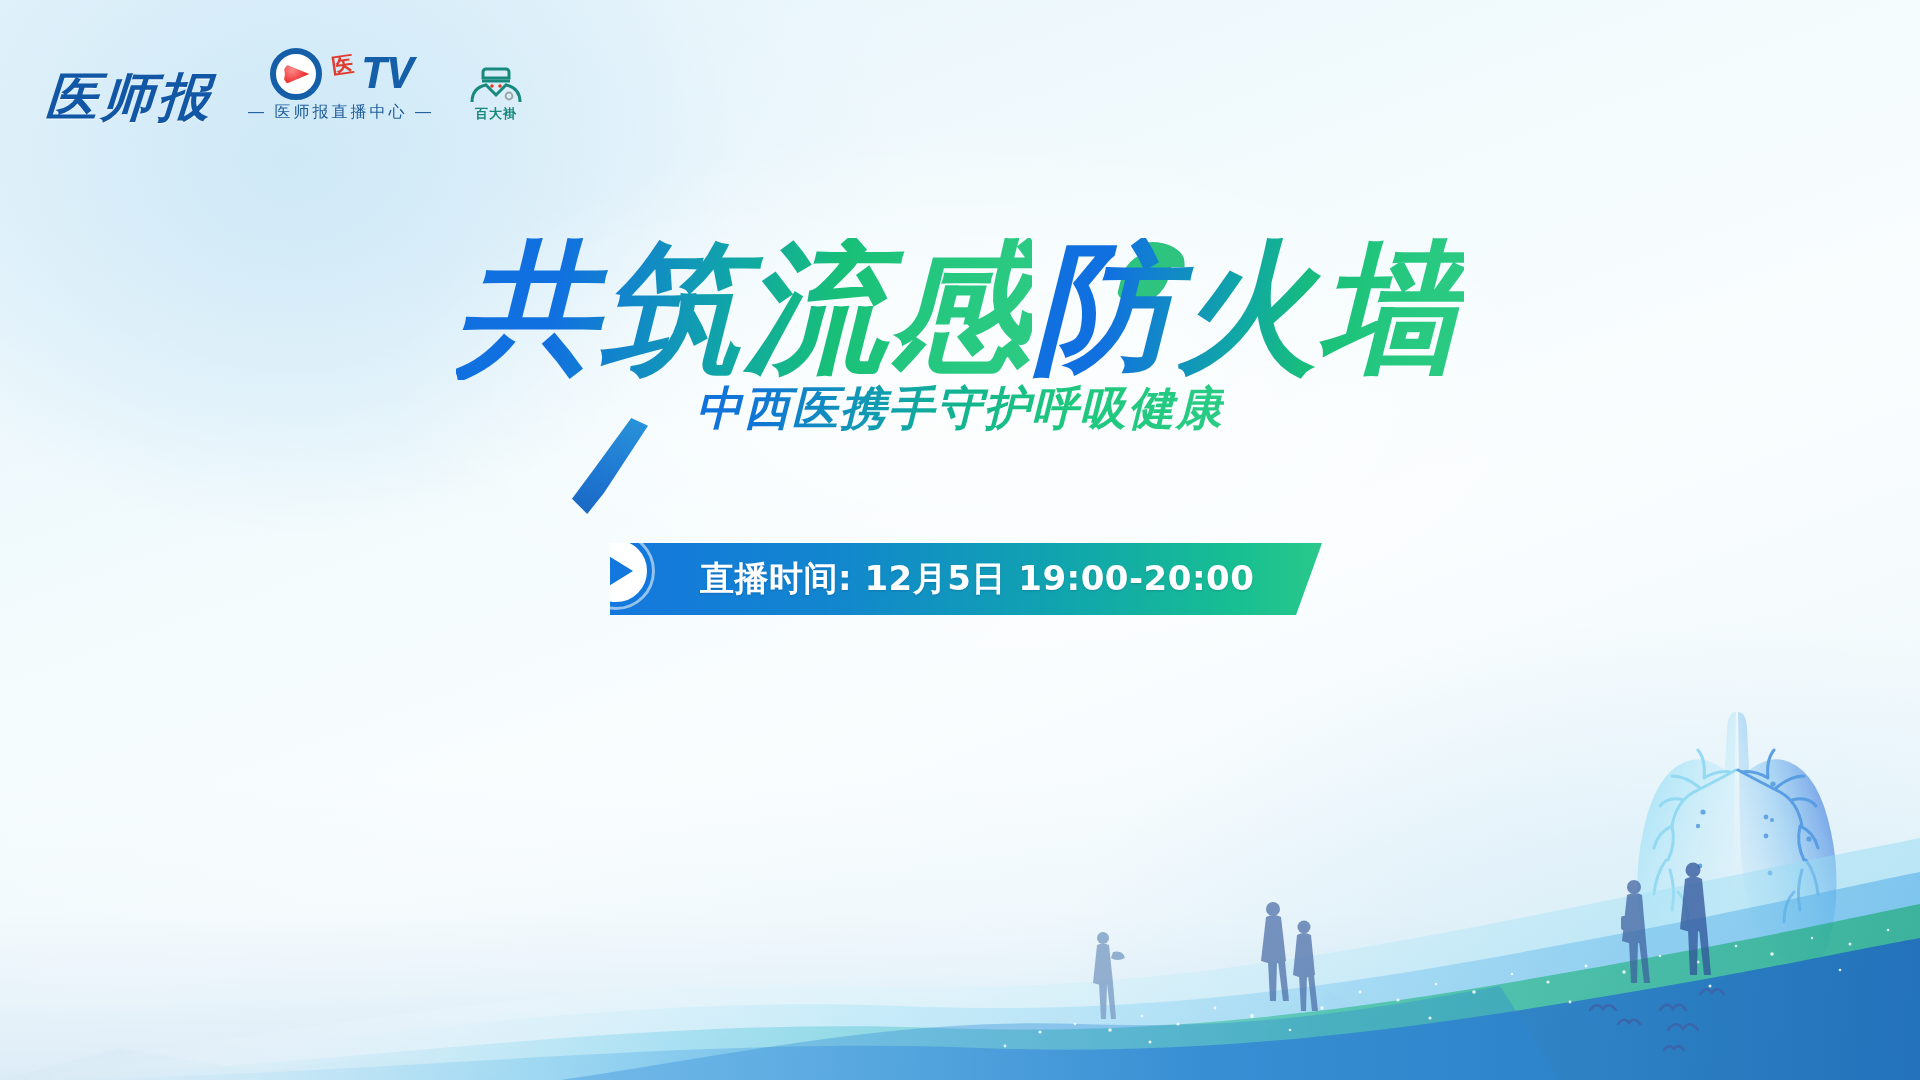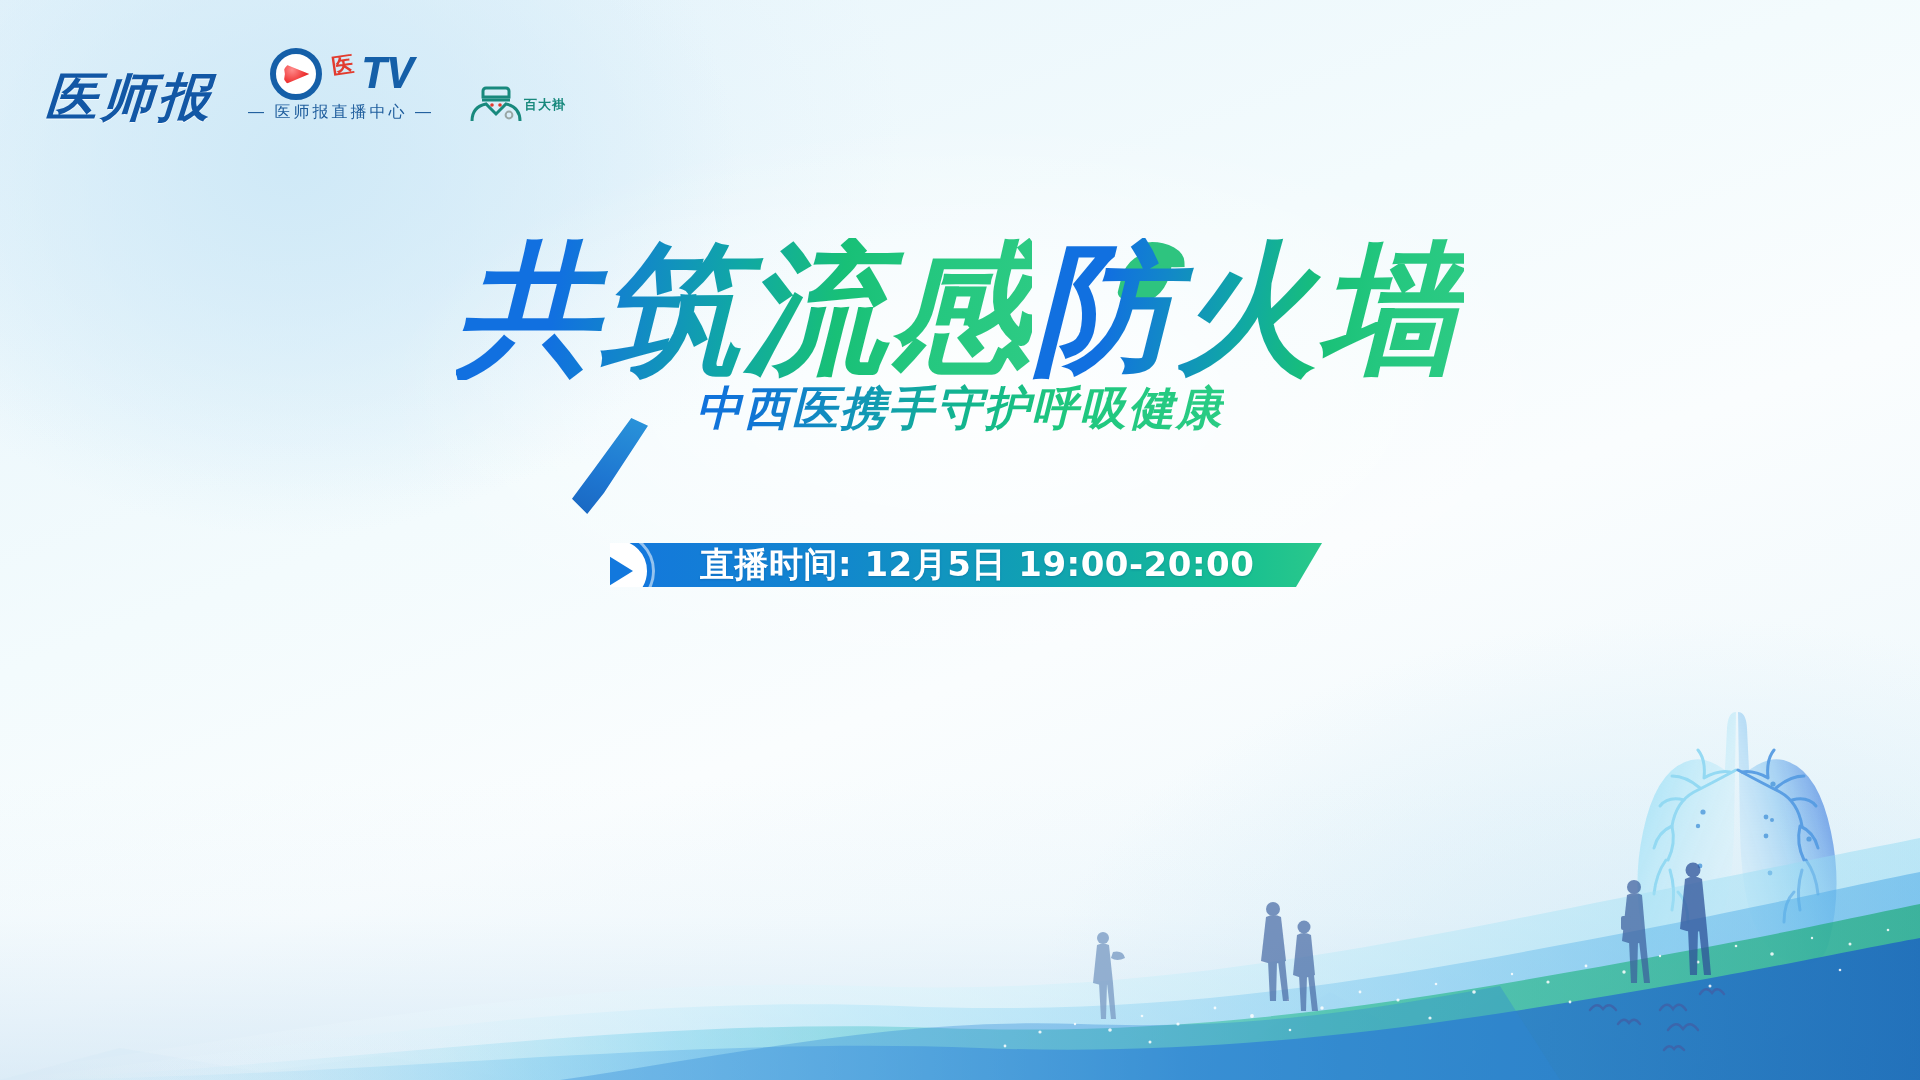--- a/index.html
+++ b/index.html
@@ -77,28 +77,28 @@
     font-family:"DejaVu Sans", sans-serif;
     font-size:22px; font-weight:bold; font-style:normal;
     color:#e23b2e; transform:rotate(-8deg);
   }
   .etv-sub {
     margin-top:2px;
     font-size:16px; letter-spacing:3px; color:#1d5c9c;
     white-space:nowrap;
   }
   
-  .logo-baidagua { display:flex; flex-direction:row; align-items:center; color:#18897d; }
+  .logo-baidagua { display:flex; flex-direction:column; align-items:center; color:#18897d; }
   .bdg-mark { width:56px; height:38px; position:relative; }
   .bdg-sub { font-size:13px; font-weight:bold; letter-spacing:1px; color:#18897d; margin-top:1px; }
 
   
   #headline { position:absolute; left:0; top:238px; width:1920px; text-align:center; }
   .title-main {
-    font-family:Liberation Sans, sans-serif;
+    font-family:Liberation Serif, serif;
     font-weight:bold;
     font-size:142px;
     line-height:1;
     letter-spacing:2px;
     font-style:italic;
     background:linear-gradient(98deg,#1170e0 0%, #1170e0 18%, #1287c9 31%, #10a7a6 48%, #18c077 66%, #24c77f 80%, #2dcb84 100%);
     -webkit-background-clip:text; background-clip:text;
     -webkit-text-fill-color:transparent; color:transparent;
     display:inline-block;
     white-space:nowrap;
@@ -130,21 +130,21 @@
     position:absolute; left:572px; top:418px;
     width:76px; height:96px;
     background:linear-gradient(200deg,#1f8fd8 0%, #1370cf 60%, #0e5fbe 100%);
     clip-path:polygon(78% 0%, 100% 8%, 42% 78%, 20% 100%, 0% 84%, 30% 52%);
     opacity:.95;
   }
 
   
   #time-banner {
     position:absolute; left:610px; top:543px;
-    height:44px; width:712px;
+    height:72px; width:712px;
     background:linear-gradient(90deg,#1477dd 0%, #1285cf 30%, #10a3b0 62%, #17bf91 88%, #2ac88b 100%);
     clip-path:polygon(0 0, 100% 0, calc(100% - 26px) 100%, 0 100%);
     display:flex; align-items:center;
   }
   .banner-text {
     margin-left:90px;
     color:#ffffff;
     font-family:"DejaVu Sans", sans-serif;
     font-weight:bold;
     font-size:34px;

